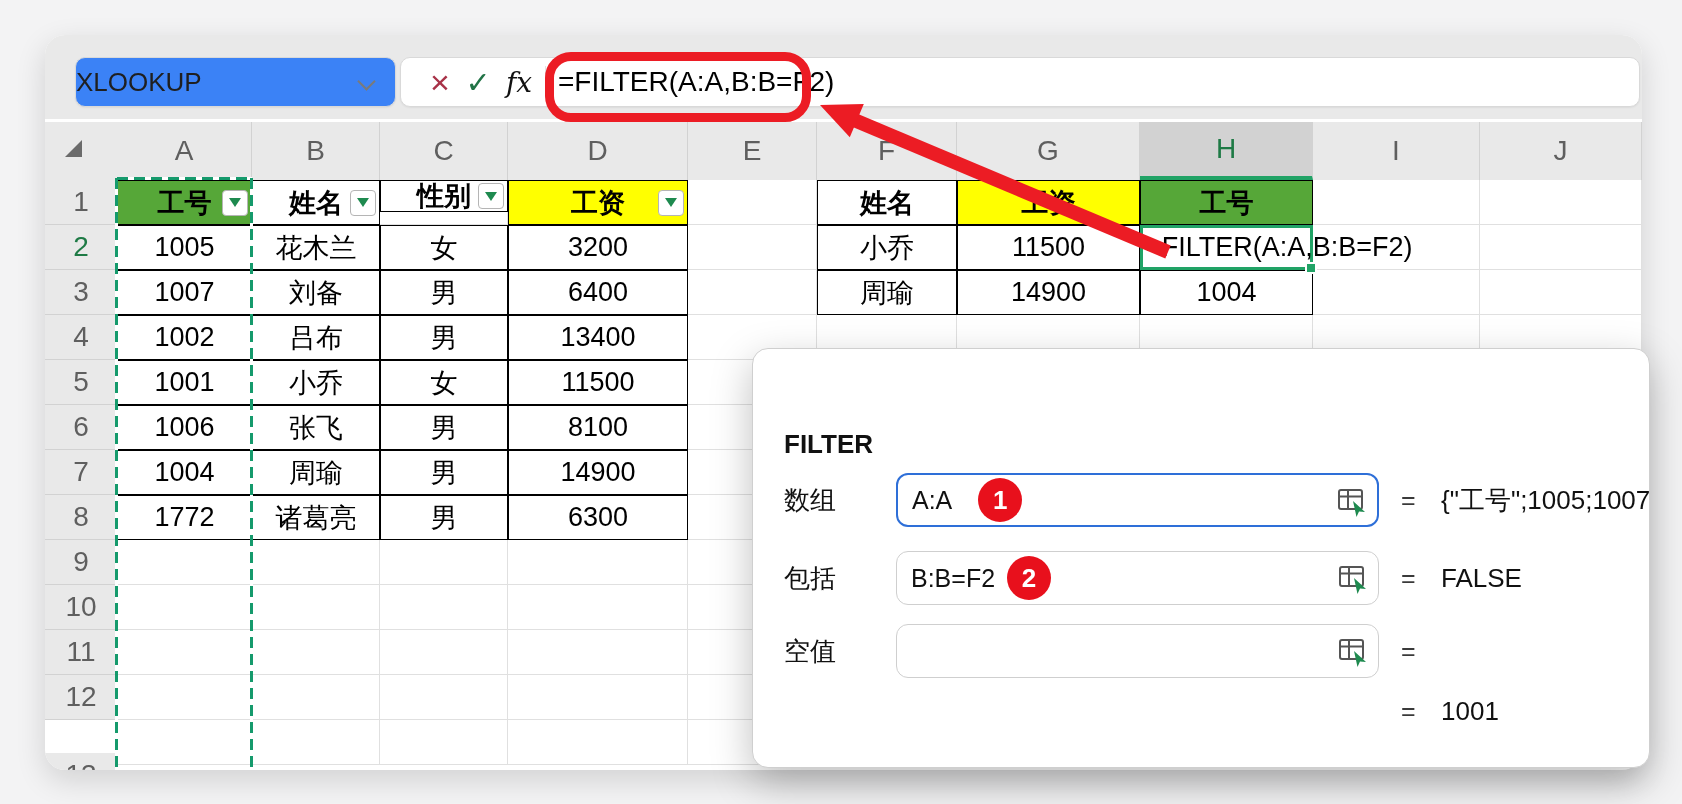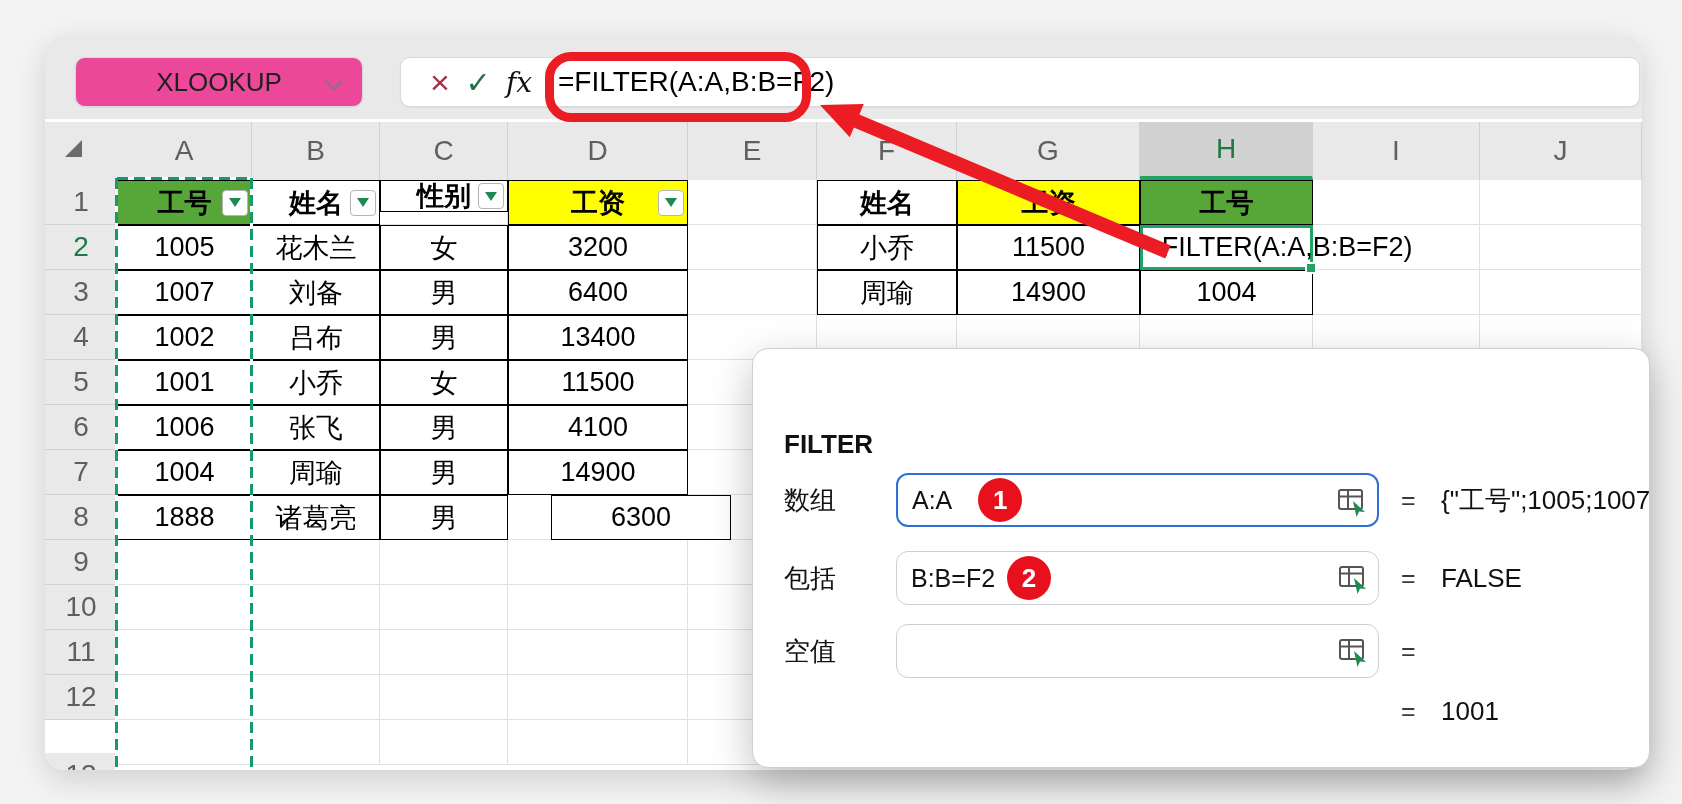--- a/index.html
+++ b/index.html
@@ -11,23 +11,23 @@
   *{margin:0;padding:0;box-sizing:border-box;}
   html,body{width:1682px;height:804px;overflow:hidden;}
   body{background:#f3f3f4;font-family:"Liberation Sans","DejaVu Sans",sans-serif;position:relative;}
 
   
   #card{position:absolute;left:45px;top:35px;width:1597px;height:735px;background:#fff;
         border-radius:20px;overflow:hidden;box-shadow:0 10px 30px rgba(0,0,0,.14);}
   .topstrip{position:absolute;left:0;top:0;width:100%;height:84px;background:#e9e9e9;}
   .hdrstrip{position:absolute;left:0;top:87px;width:100%;height:58px;background:#e9e9e9;}
 
-  .namebox{position:absolute;left:30px;top:22px;width:288px;height:50px;background:#ec4899;
+  .namebox{position:absolute;left:30px;top:22px;width:321px;height:50px;background:#3b82f6;
            border:1px solid #d9d9d9;border-radius:10px;display:flex;align-items:center;
-           justify-content:center;box-shadow:0 1px 2px rgba(0,0,0,.06);}
+           justify-content:flex-start;box-shadow:0 1px 2px rgba(0,0,0,.06);}
   .namebox .nb-label{font-size:26px;color:#1f1f1f;}
   .chev{position:absolute;right:22px;top:17px;width:13px;height:13px;border-right:2.5px solid #7a7a7a;
         border-bottom:2.5px solid #7a7a7a;transform:rotate(45deg);}
 
   .fbox{position:absolute;left:355px;top:22px;width:1240px;height:50px;background:#fff;
         border:1px solid #d9d9d9;border-radius:10px;display:flex;align-items:center;
         padding-left:20px;box-shadow:0 1px 2px rgba(0,0,0,.06);}
   .fb-cancel{font-size:34px;color:var(--cancel-red);width:38px;text-align:center;line-height:44px;}
   .fb-confirm{font-size:30px;color:var(--confirm-green);width:38px;text-align:center;}
   .fb-fx{font-size:28px;font-style:italic;font-family:"DejaVu Serif",serif;color:#111;width:44px;text-align:center;}
@@ -356,44 +356,44 @@
       <div class="cell" style="left: 72px; top: 370px; width: 135px; height: 45px;">
         <span>1006</span>
       </div>
       <div class="cell" style="left: 207px; top: 370px; width: 128px; height: 45px;">
         <span>张飞</span>
       </div>
       <div class="cell" style="left: 335px; top: 370px; width: 128px; height: 45px;">
         <span>男</span>
       </div>
       <div class="cell" style="left: 463px; top: 370px; width: 180px; height: 45px;">
-        <span>4100</span>
+        <span>8100</span>
       </div>
       <div class="cell" style="left: 72px; top: 415px; width: 135px; height: 45px;">
         <span>1004</span>
       </div>
       <div class="cell" style="left: 207px; top: 415px; width: 128px; height: 45px;">
         <span>周瑜</span>
       </div>
       <div class="cell" style="left: 335px; top: 415px; width: 128px; height: 45px;">
         <span>男</span>
       </div>
       <div class="cell" style="left: 463px; top: 415px; width: 180px; height: 45px;">
         <span>14900</span>
       </div>
       <div class="cell" style="left: 72px; top: 460px; width: 135px; height: 45px;">
-        <span>1888</span>
+        <span>1772</span>
       </div>
       <div class="cell" style="left: 207px; top: 460px; width: 128px; height: 45px;">
         <span>诸葛亮</span>
       </div>
       <div class="cell" style="left: 335px; top: 460px; width: 128px; height: 45px;">
         <span>男</span>
       </div>
-      <div class="cell" style="left: 463px; top: 460px; width: 180px; height: 45px; margin-left: 43px;">
+      <div class="cell" style="left: 463px; top: 460px; width: 180px; height: 45px;">
         <span>6300</span>
       </div>
       <div class="cell hdrcell" style="left: 772px; top: 145px; width: 140px; height: 45px;">
         <span>姓名</span>
       </div>
       <div class="cell fill-yellow hdrcell" style="left: 912px; top: 145px; width: 183px; height: 45px;">
         <span>工资</span>
       </div>
       <div class="cell fill-green hdrcell" style="left: 1095px; top: 145px; width: 173px; height: 45px;">
         <span>工号</span>

